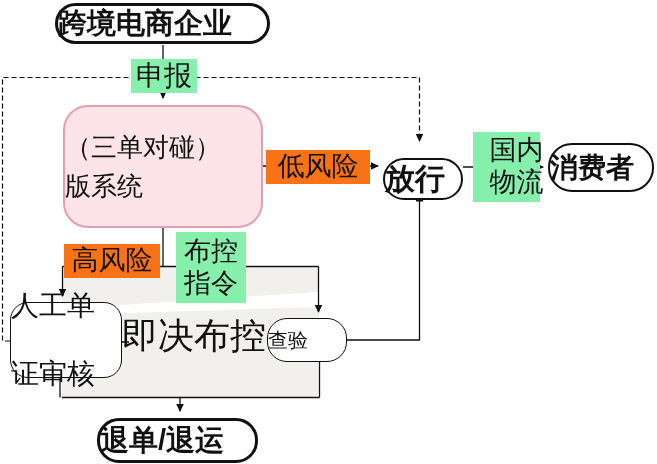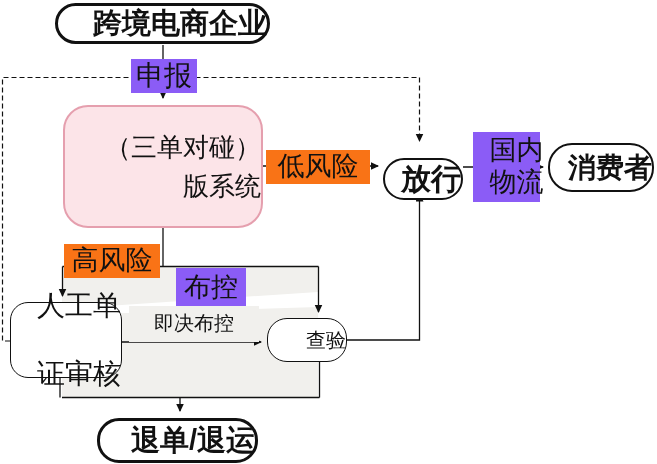--- a/index.html
+++ b/index.html
@@ -4,34 +4,34 @@
 <style>
   html,body { margin:0; padding:0; background:#ffffff; }
   .canvas {
     position:relative; width:657px; height:464px; background:#ffffff;
     font-family:"Liberation Sans", sans-serif; color:#111; overflow:hidden;
   }
   .wires { position:absolute; left:0; top:0; width:657px; height:464px; }
   .node {
     position:absolute; box-sizing:border-box; background:#ffffff;
     border:2px solid #111; display:flex; flex-direction:column;
-    align-items:flex-end; justify-content:center; text-align:center;
+    align-items:flex-start; justify-content:center; text-align:center;
     white-space:nowrap; line-height:1.2;
   }
   .node.heavy { border-width:3px; font-weight:700; }
   .node.thin  { border-width:1.5px; }
   .pink {
     background:#fce4e8; border:2px solid #e59fae; color:#111;
   }
   .lbl {
     position:absolute; box-sizing:border-box; display:flex; flex-direction:column;
     align-items:center; justify-content:center; text-align:center;
     white-space:nowrap; line-height:1.18;
   }
-  .bg-gray  { background:#8b5cf6; }
+  .bg-gray  { background:#86efac; }
   .bg-faint { background:#f97316; }
   .bg-zone  { background:#f1f0ed; }
 </style>
 </head>
 <body>
 
 <div class="canvas">
 
   <svg class="wires" viewBox="0 0 657 464" xmlns="http://www.w3.org/2000/svg">
     <defs>
@@ -79,26 +79,26 @@
 
   <div class="lbl bg-gray" style="left:473px; top:132px; width:67px; height:70px; font-size:27px;padding-left:20px;">
     <span>国内</span>
     <span>物流</span>
   </div>
 
   <div class="lbl bg-faint" style="left:64px; top:244px; width:96px; height:34px; font-size:27px;align-items:center;">
     <span>高风险</span>
   </div>
 
-  <div class="lbl bg-gray" style="left:176px; top:232px; width:70px; height:71px; font-size:27px;margin-top:36px;">
+  <div class="lbl bg-gray" style="left:176px; top:232px; width:70px; height:71px; font-size:27px;">
     <span>布控</span>
     <span>指令</span>
   </div>
 
-  <div class="lbl bg-zone" style="left:129px; top:306px; width:130px; height:36px; font-size:20px;">
+  <div class="lbl bg-zone" style="left:129px; top:318px; width:130px; height:36px; font-size:36px;">
     <span>即决布控</span>
   </div>
 
   <div class="node heavy" style="left:55px; top:3px; width:215px; height:41px; border-radius:21px; font-size:29px;">
     <span>跨境电商企业</span>
   </div>
 
   <div class="node pink" style="left:63px; top:105px; width:200px; height:123px; border-radius:25px; font-size:26px; line-height:1.5;">
     <span>（三单对碰）</span>
     <span>版系统</span>

